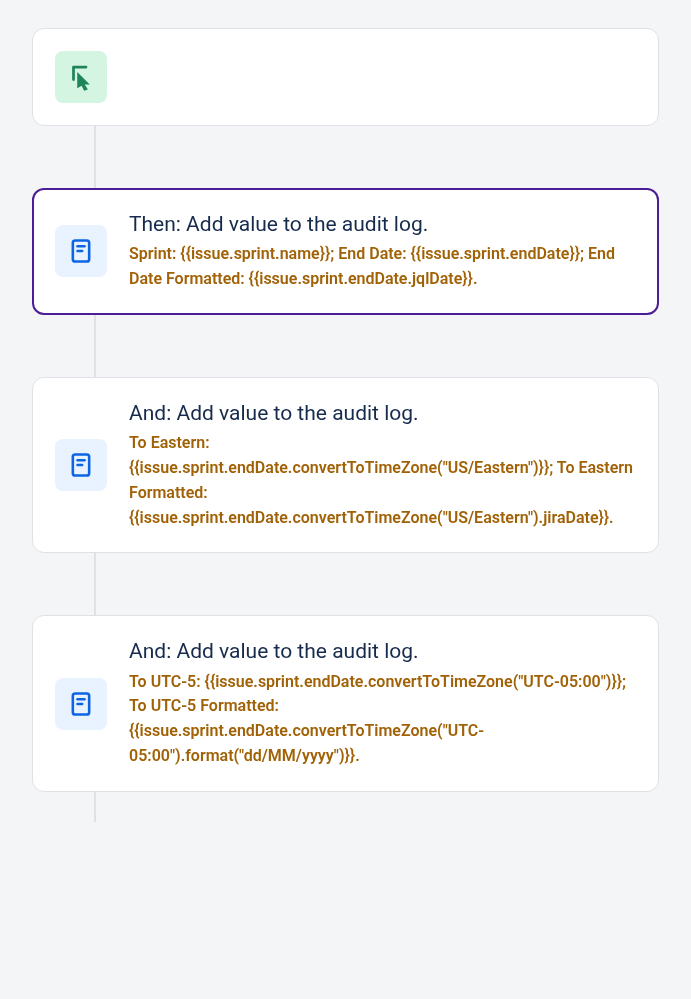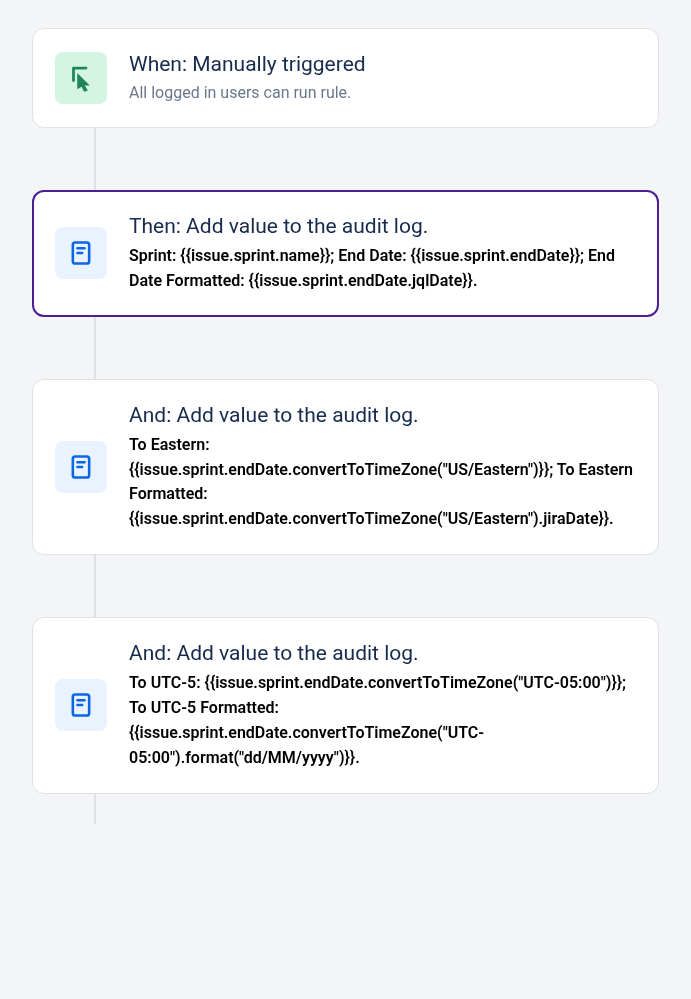--- a/index.html
+++ b/index.html
@@ -60,40 +60,36 @@
       margin-bottom: 4px;
     }
     .subtitle {
       font-size: 16px;
       color: #6b778c;
       line-height: 1.4;
     }
     .desc {
       font-size: 16px;
       font-weight: 600;
-      color: #000000;
+      color: #a16207;
       line-height: 1.55;
       word-break: break-word;
     }
   </style>
 </head>
 <body>
 
 <div class="flow">
 
   <div class="card">
     <div class="icon-wrap icon-trigger">
       <svg width="30" height="30" viewBox="0 0 24 24" fill="none">
         <path d="M6 4 L6 14 M6 4 L16 4" stroke="#1f845a" stroke-width="2.2" stroke-linecap="round" fill="none"></path>
         <path d="M9 8 L19 18 L15 18 L17.5 22 L14.5 23 L12.5 19 L9 21 Z" fill="#1f845a"></path>
       </svg>
-    </div>
-    <div class="content">
-      <div class="title">When: Manually triggered</div>
-      <div class="subtitle">All logged in users can run rule.</div>
     </div>
   </div>
 
   <div class="connector"></div>
 
   <div class="card selected">
     <div class="icon-wrap icon-action">
       <svg width="28" height="28" viewBox="0 0 24 24" fill="none">
         <rect x="5" y="3" width="14" height="18" rx="2" stroke="#0c66e4" stroke-width="2.2" fill="none"></rect>
         <line x1="9" y1="8" x2="15" y2="8" stroke="#0c66e4" stroke-width="2.2" stroke-linecap="round"></line>

